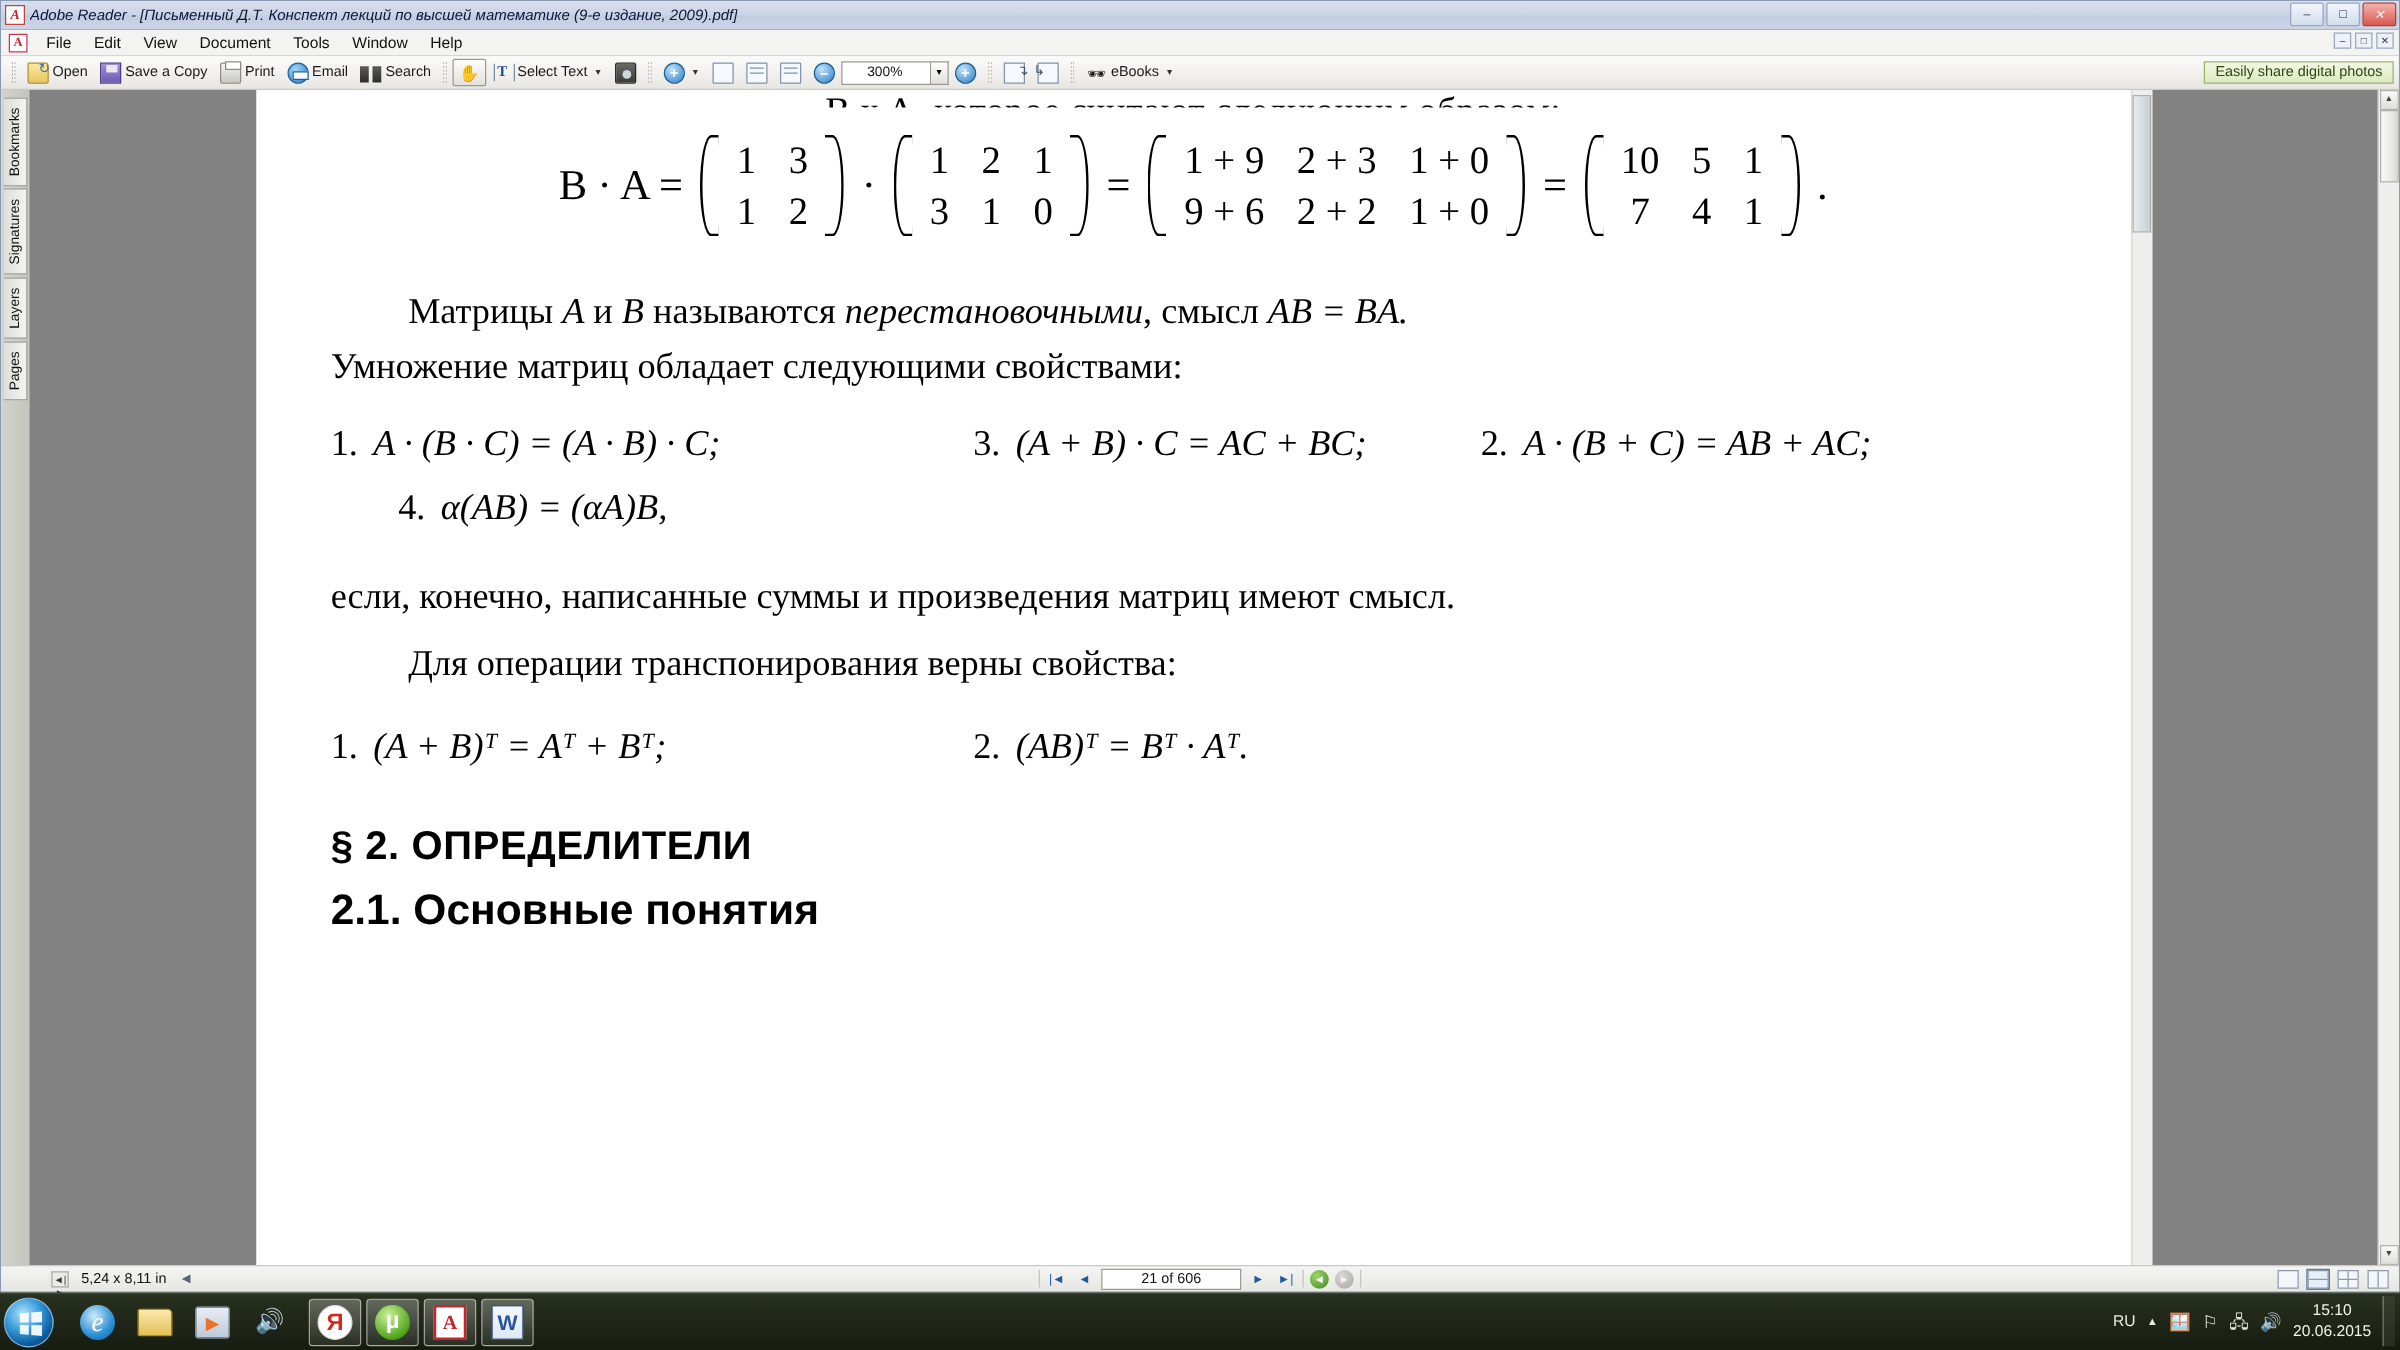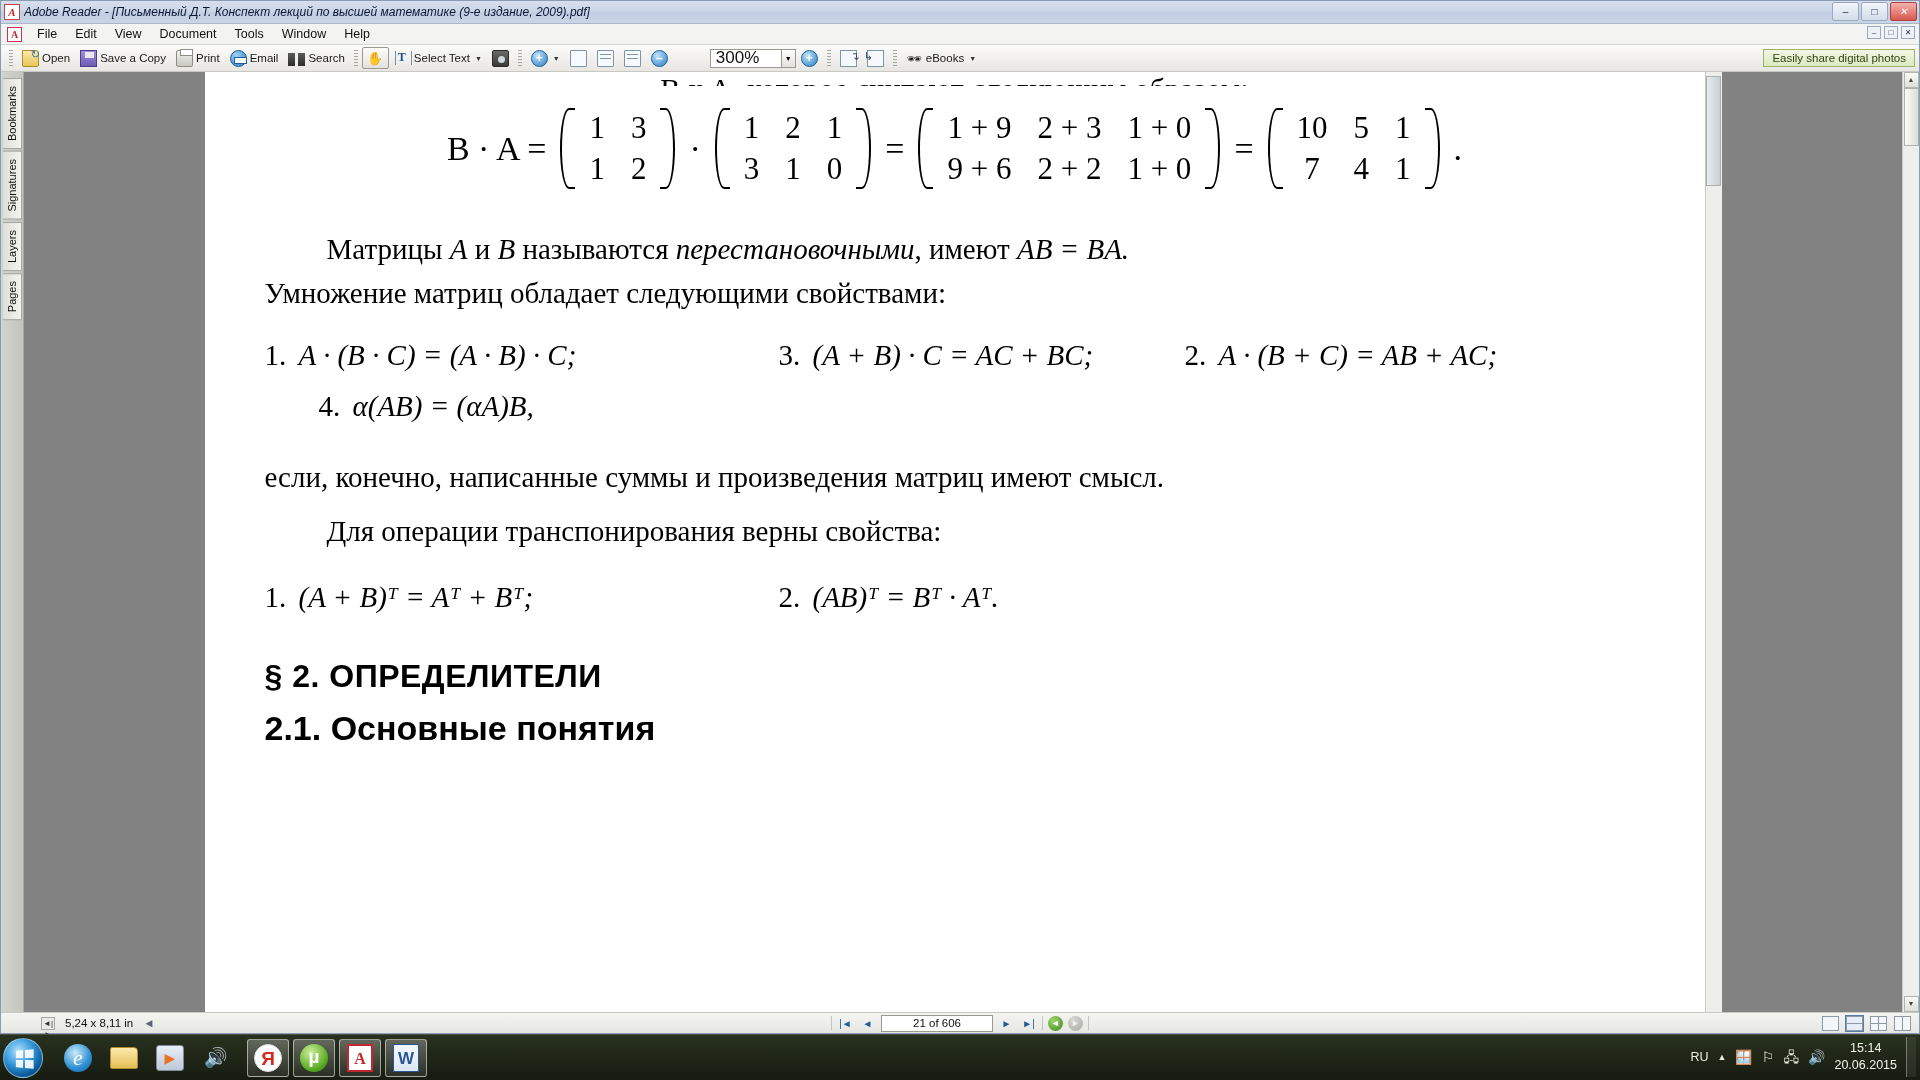--- a/index.html
+++ b/index.html
@@ -159,22 +159,22 @@
   .ico-minus, .ico-plus { border-radius:50%; background: radial-gradient(circle at 35% 30%,#bfe2fa,#2d7fc4); border:1px solid #1d5f97; }
   .ico-minus::after{ content:"–"; position:absolute; inset:0; color:#fff; font-size:12px; text-align:center; line-height:14px; font-weight:bold; }
   .ico-plus::after{ content:"+"; position:absolute; inset:0; color:#fff; font-size:12px; text-align:center; line-height:15px; font-weight:bold; }
   .ico-prevpage, .ico-nextpage { background:#f6f9fd; border:1px solid #7f93ad; }
   .ico-prevpage::after{ content:"↴"; position:absolute; right:-4px; top:-1px; font-size:11px; color:#3a506b; }
   .ico-nextpage::after{ content:"↳"; position:absolute; left:-4px; top:-1px; font-size:11px; color:#3a506b; }
   .ico-ebooks::after{ content:"🕶"; position:absolute; inset:0; font-size:12px; text-align:center; line-height:18px; }
 
   .zoom-field {
     width: 72px; height: 19px; background:#fff; border:1px solid #9a9a93;
-    display:flex; align-items:center; padding-left:5px;
-    font-size:17px; color:#111;margin-left:37px;
+    display:flex; align-items:center; padding-left:20px;
+    font-size:11px; color:#111;
   }
   .zoom-caret {
     width:14px; height:19px; border:1px solid #9a9a93; border-left:none;
     background: linear-gradient(180deg,#fdfdfc,#e2e1dc);
     display:flex; align-items:center; justify-content:center; font-size:7px;
   }
   .share-banner {
     position: absolute; right: 4px; top: 4px;
     background: linear-gradient(180deg,#f2f7e4,#dce9c0);
     border: 1px solid #9eb36a;
@@ -604,21 +604,21 @@
                 <td>1</td>
               </tr>
             </tbody>
               </table>
           </span>
 
           <span class="doc-serif">.</span>
         </div>
 
         <div class="para indent" style="margin-top:40px;">
-          <span>Матрицы </span><span class="it">A</span><span> и </span><span class="it">B</span><span> называются </span><span class="it">перестановочными</span><span>, имеют </span><span class="it">AB = BA.</span>
+          <span>Матрицы </span><span class="it">A</span><span> и </span><span class="it">B</span><span> называются </span><span class="it">перестановочными</span><span>, смысл </span><span class="it">AB = BA.</span>
         </div>
         <div class="para" style="margin-top:4px;">Умножение матриц обладает следующими свойствами:</div>
 
         <div class="props">
           <div>
             <span class="prop-num">1.</span><span class="it">A · (B · C) = (A · B) · C;</span>
           </div>
           <div class="col2">
             <span class="prop-num">3.</span><span class="it">(A + B) · C = AC + BC;</span>
           </div>
@@ -725,18 +725,18 @@
   </div>
 
   <div class="tray">
     <span class="tray-text">RU</span>
     <span class="tray-ico" style="font-size:9px;">▲</span>
     <span class="tray-ico">🪟</span>
     <span class="tray-ico">⚐</span>
     <span class="tray-ico">🖧</span>
     <span class="tray-ico">🔊</span>
     <span class="tray-clock">
-      <span>15:14</span><br>
+      <span>15:10</span><br>
       <span>20.06.2015</span>
     </span>
     <span class="show-desktop"></span>
   </div>
 </div>
 
 </body></html>

